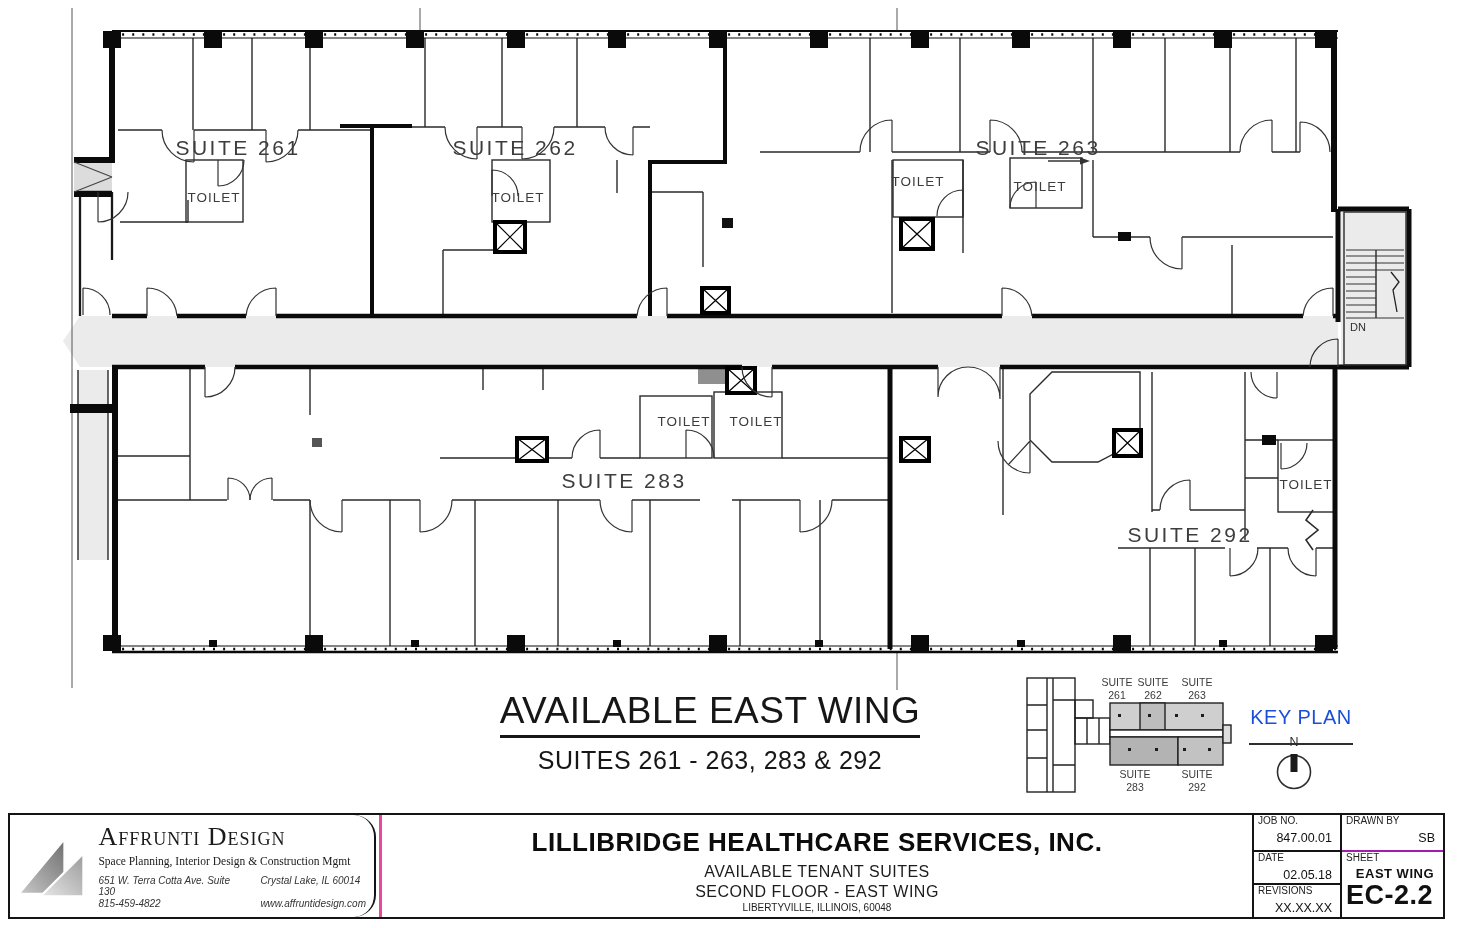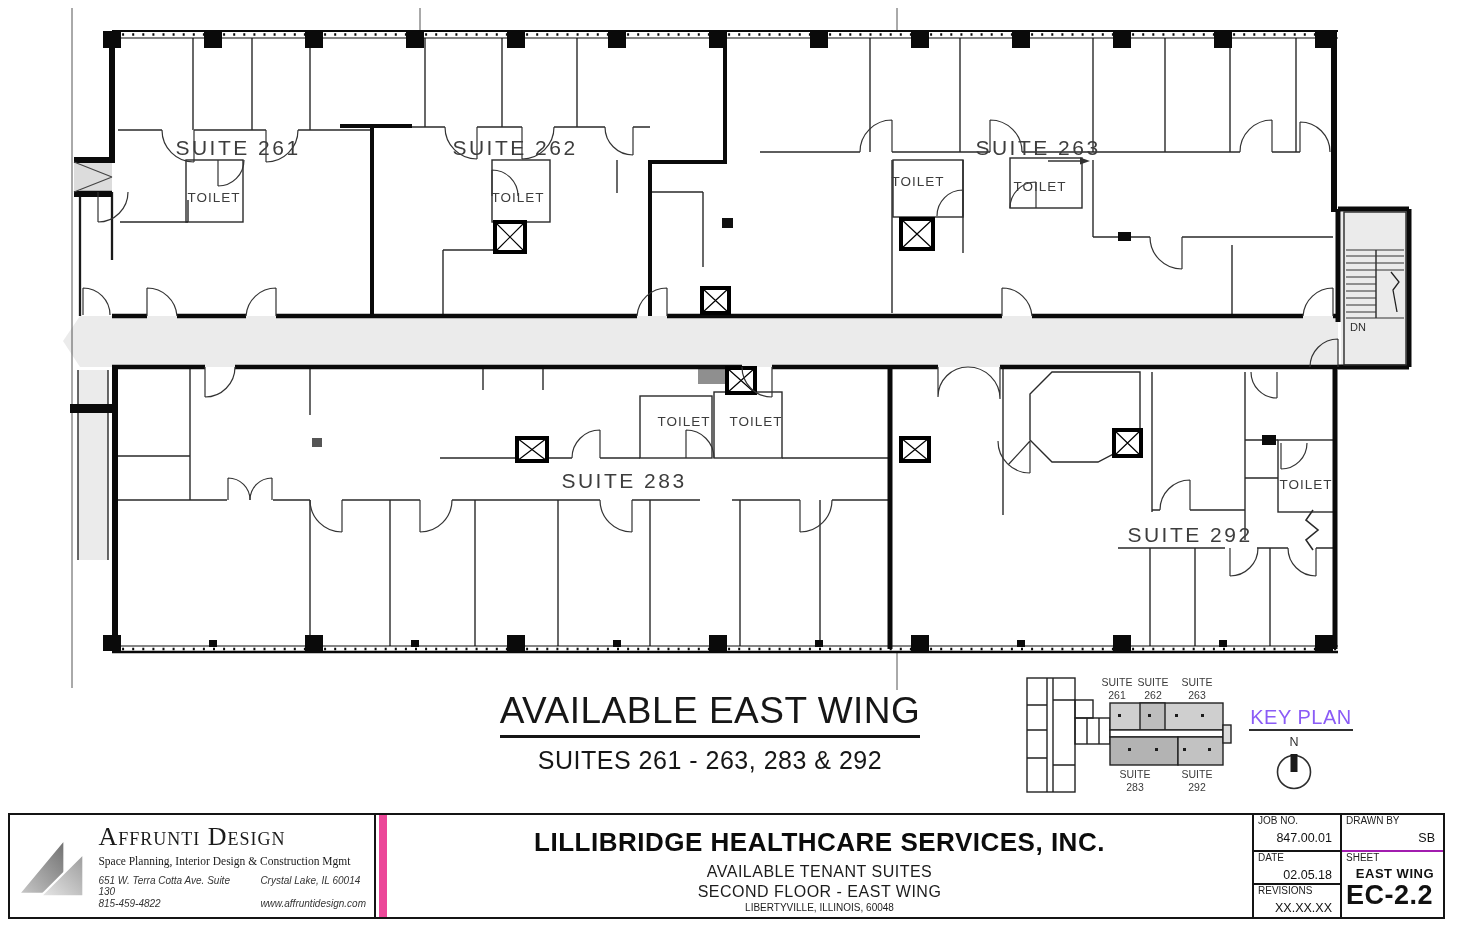--- a/index.html
+++ b/index.html
@@ -9,27 +9,27 @@
   .plan-label{fill:#3d3d3d;letter-spacing:2.5px;}
   .toilet-label{fill:#3d3d3d;letter-spacing:1px;}
   
   .main-title{position:absolute;left:430px;top:690px;width:560px;text-align:center;}
   .main-title .h1{display:inline-block;font-size:37px;letter-spacing:.5px;color:#161616;
                   border-bottom:3px solid #161616;padding-bottom:3px;}
   .main-title .h2{font-size:25px;color:#161616;margin-top:8px;letter-spacing:.5px;}
   
   .keyplan{position:absolute;left:1015px;top:670px;width:345px;height:138px;}
   .keyplan .kp-title{position:absolute;left:234px;top:36px;width:104px;text-align:center;
-                     font-size:20px;color:#8b5cf6;border-bottom:2.5px solid #2e2e2e;padding-bottom:0;letter-spacing:.5px;}
+                     font-size:20px;color:#1d4ed8;border-bottom:2.5px solid #2e2e2e;padding-bottom:14px;letter-spacing:.5px;}
   
   .tblock{position:absolute;left:8px;top:813px;width:1437px;height:106px;box-sizing:border-box;
           border:2px solid #141414;display:flex;background:#fff;}
   .tb-left{width:366px;box-sizing:border-box;border-right:2px solid #141414;
-           display:flex;align-items:center;gap:12px;padding:23px 8px;}
-  .tb-mid{flex:1;box-sizing:border-box;border-left:8px solid #ec4899;border-right:2px solid #141414;
+           display:flex;align-items:center;gap:12px;padding:23px 8px;border-radius:22px;}
+  .tb-mid{flex:1;box-sizing:border-box;border-left:3px solid #ec4899;border-right:2px solid #141414;
           margin-left:3px;text-align:center;padding-top:12px;}
   .tb-right{width:189px;box-sizing:border-box;display:grid;
             grid-template-columns:88px 1fr;grid-template-rows:37px 33px 1fr;}
   .firm-name1{font-family:"Liberation Serif",serif;font-variant:small-caps;font-size:26px;letter-spacing:1px;color:#1a1a1a;line-height:1.05;}
   .firm-name2{font-family:"Liberation Serif",serif;font-variant:small-caps;font-size:20px;letter-spacing:1px;color:#1a1a1a;line-height:1.1;}
   .firm-tag{font-family:"Liberation Serif",serif;font-weight:normal;font-size:11.5px;color:#1a1a1a;margin-top:5px;}
   .firm-addr{display:grid;grid-template-columns:150px auto;column-gap:12px;row-gap:1px;
              font-style:italic;font-size:10px;color:#333;margin-top:8px;}
   .tb-client{font-size:26px;font-weight:800;letter-spacing:.5px;color:#0c0c0c;}
   .tb-sub{font-size:16px;color:#1c1c1c;margin-top:5px;letter-spacing:.5px;}

